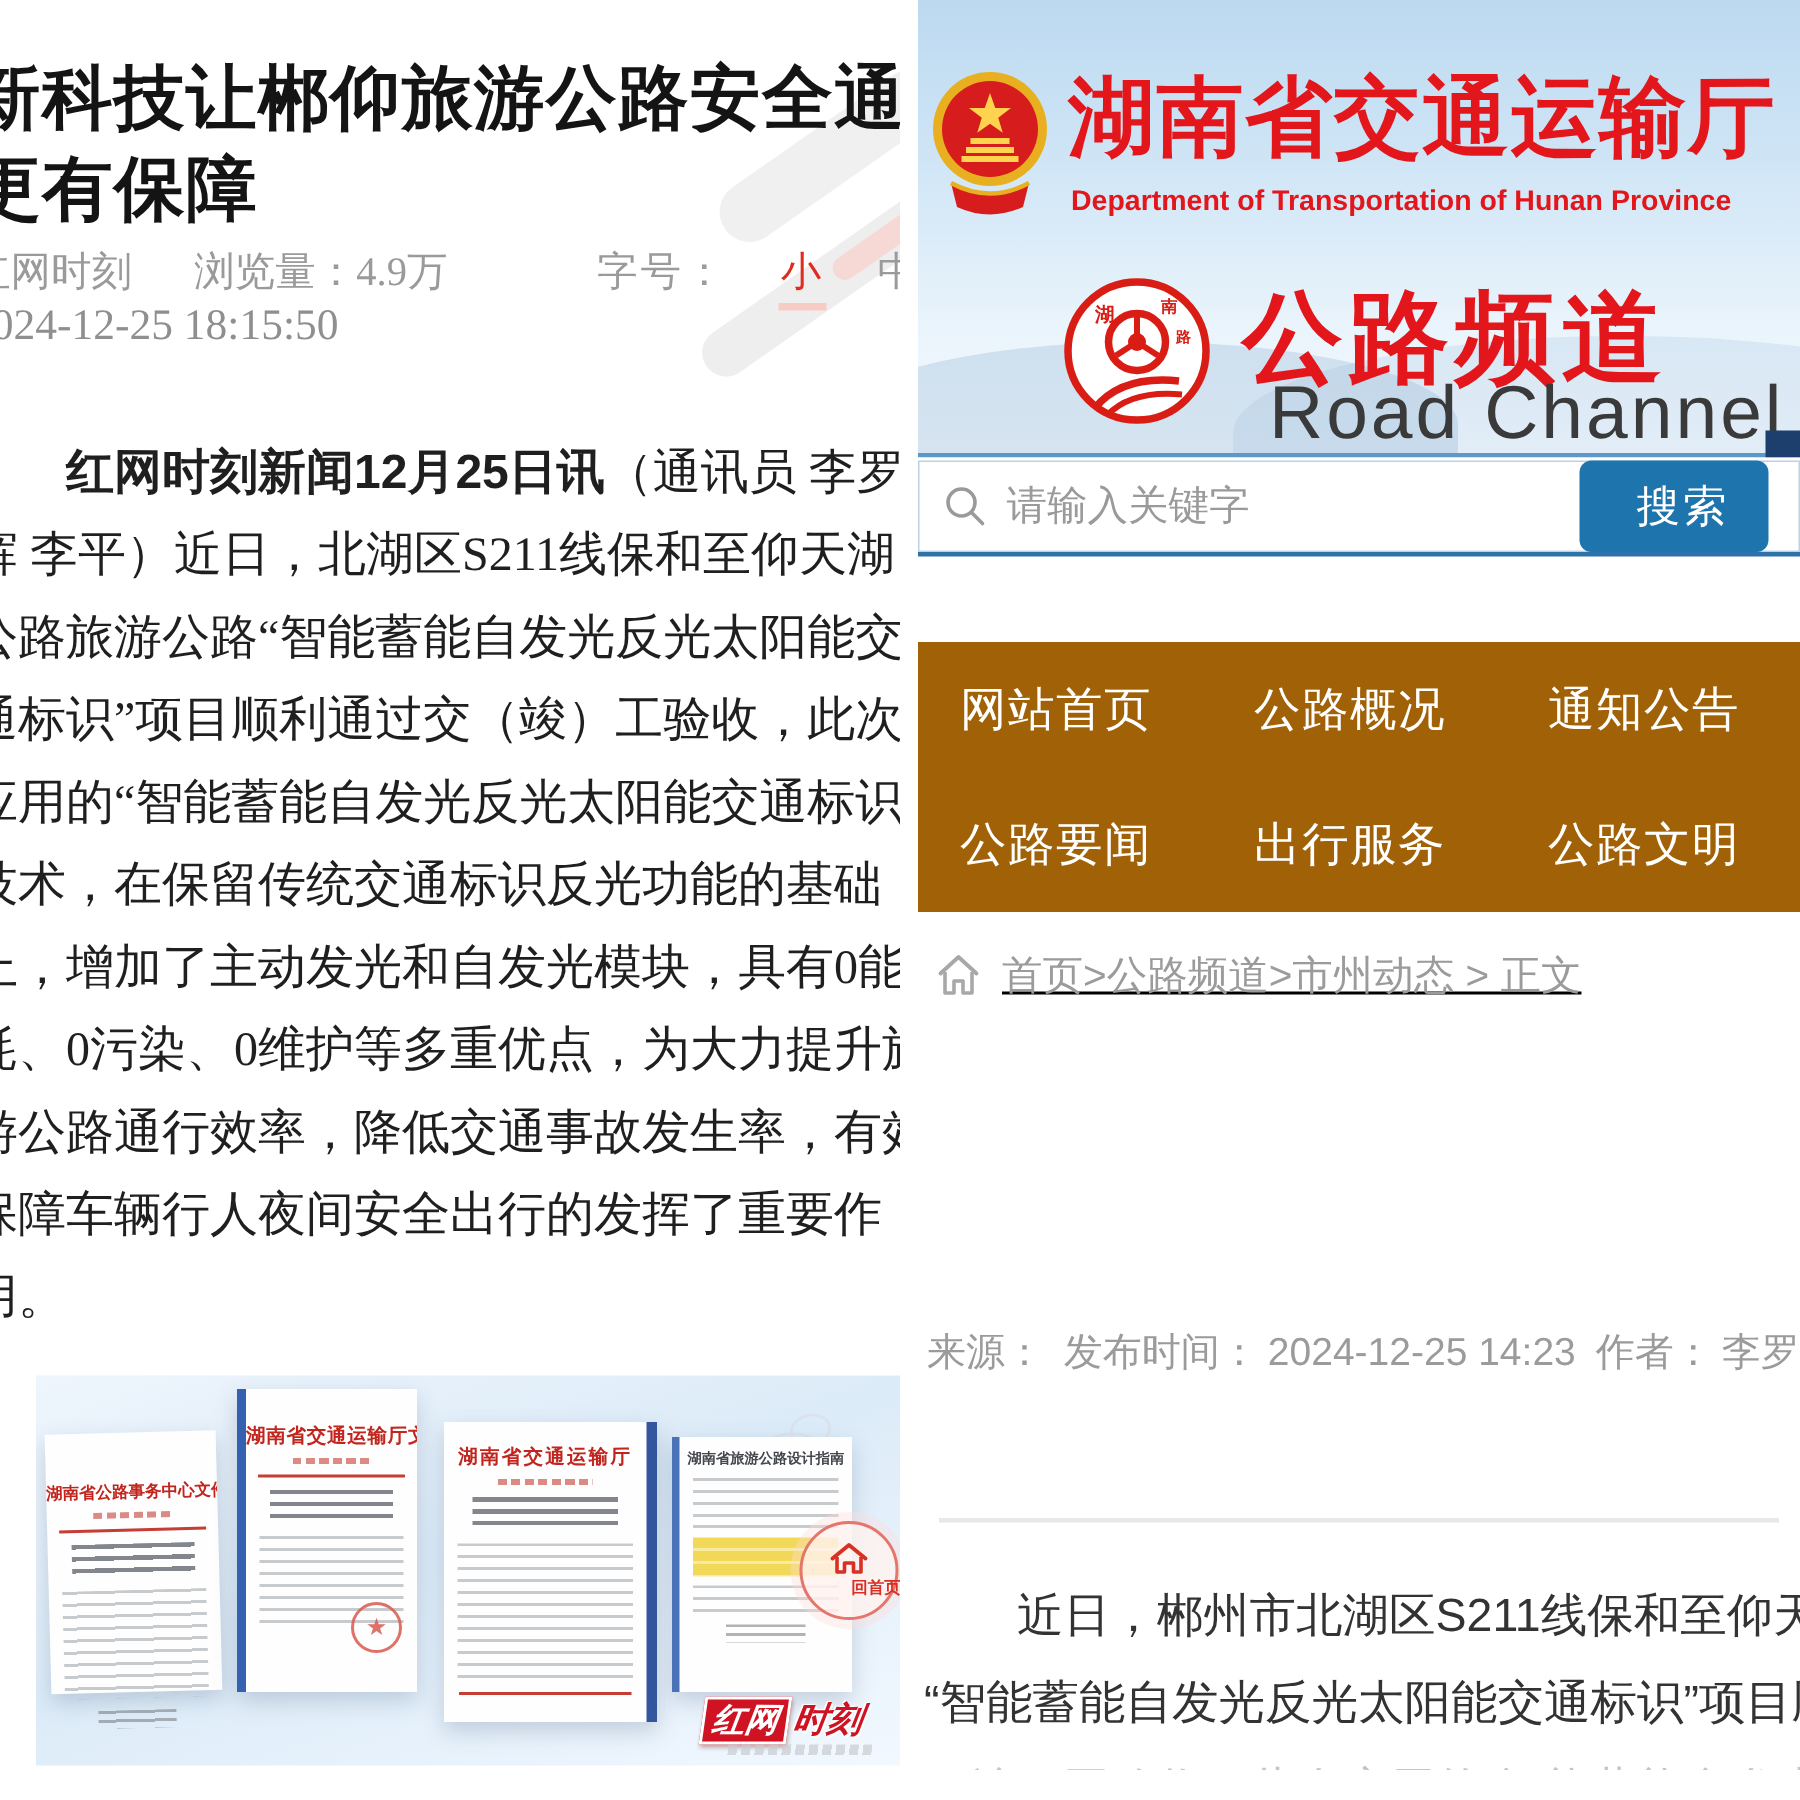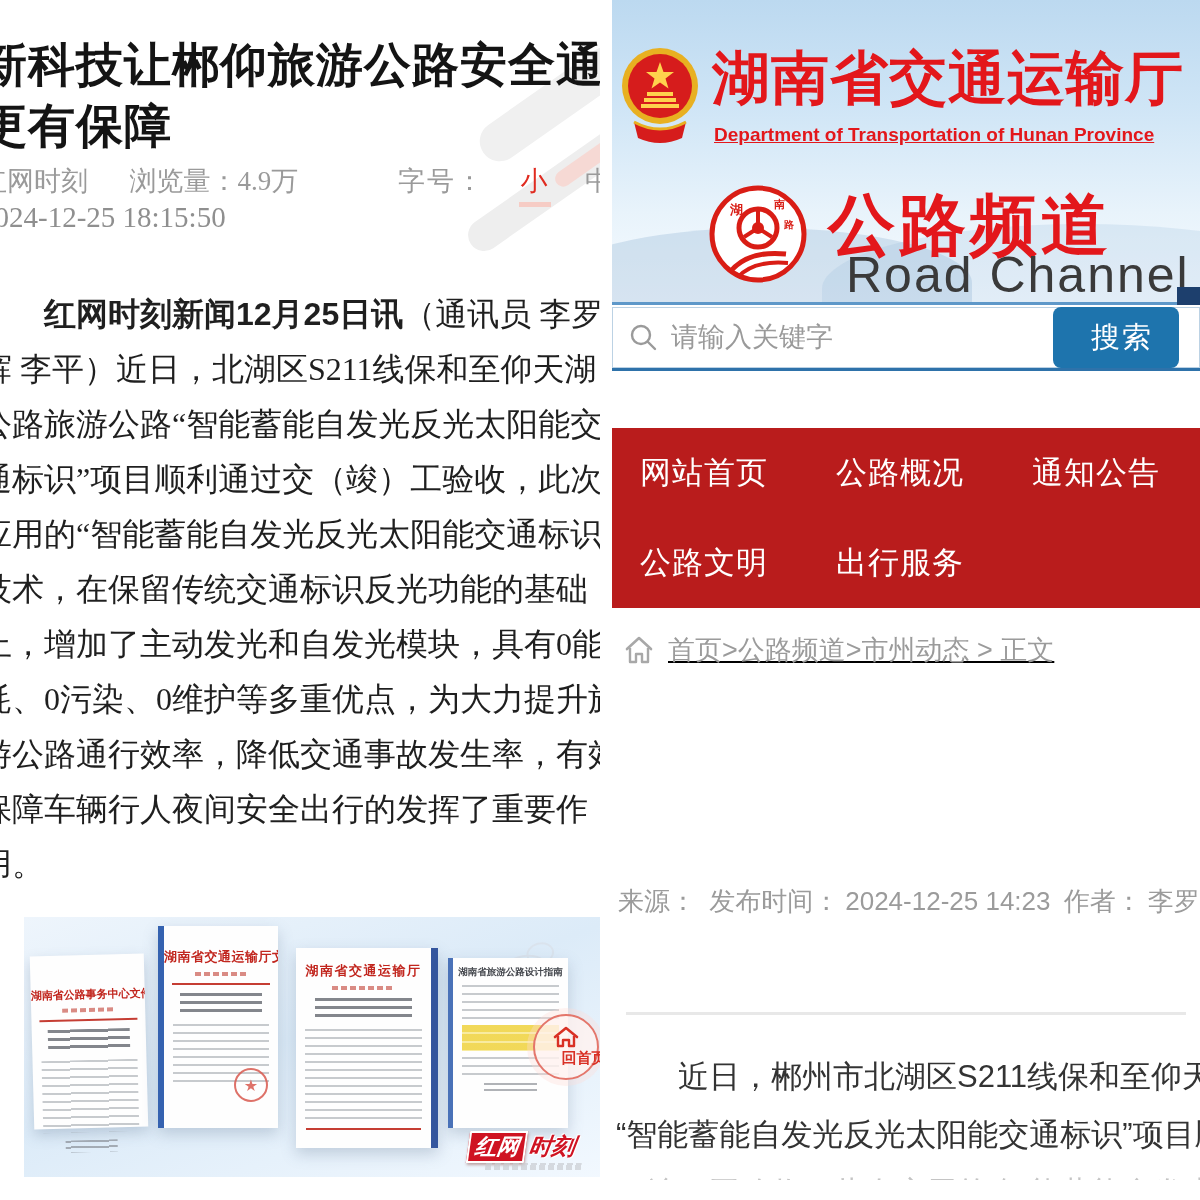--- a/index.html
+++ b/index.html
@@ -65,21 +65,21 @@
   .doc-hl { margin:4px 9px 0; height:26px;
             background:repeating-linear-gradient(#efd23c 0 7px,#f7e88f 7px 9px); opacity:.85; }
   .doc-foot { width:46%; margin:8px auto 0; height:12px;
               background:repeating-linear-gradient(#7c8087 0 2px,transparent 2px 6px); opacity:.6; }
   .doc3 .doc-bottom-hr { position:absolute; left:10px; right:10px; bottom:18px; height:2px; background:#c53d33; }
 
   .back-home { position:absolute; left:509px; top:97px; width:66px; height:66px; border-radius:50%;
                background:rgba(255,241,239,.82); border:2px solid #e4766b;
                display:flex; flex-direction:column; align-items:center; justify-content:center;
                box-shadow:0 0 0 6px rgba(255,220,215,.35); }
-  .back-home-label { color:#d93025; font-size:15px; font-weight:bold; margin-top:1px; white-space:nowrap;margin-left:36px; }
+  .back-home-label { color:#d93025; font-size:11px; font-weight:bold; margin-top:1px; white-space:nowrap;margin-left:36px; }
 
   .rednet-logo { position:absolute; left:444px; top:214px; width:130px; height:32px; white-space:nowrap;
                  transform:skewX(-8deg); }
   .rl-box { display:inline-block; background:#cf1322; color:#fff; font-weight:bold; font-style:italic;
             font-size:22px; line-height:28px; padding:0 5px; border:2px solid #fff; box-shadow:1px 2px 3px rgba(120,40,30,.4); }
   .rl-out { display:inline-block; margin-left:3px; color:#cf1322; font-weight:bold; font-style:italic; font-size:23px;
             text-shadow:0 0 2px #fff, 1px 1px 0 #fff, -1px -1px 0 #fff; }
   .rl-slogan { position:absolute; left:20px; top:32px; width:96px; height:7px;
                background:repeating-linear-gradient(90deg,#c9ccd1 0 6px,transparent 6px 9px); opacity:.7; }
 
@@ -90,40 +90,40 @@
   .right-pane { position:relative; width:588px; height:1200px; background:#fff; overflow:hidden; }
 
   .banner { position:absolute; left:0; top:0; width:588px; height:305px; overflow:hidden;
             background:linear-gradient(180deg,#bcd9f0 0%,#cfe5f6 35%,#e8f3fb 70%,#f7fbff 100%);
             border-bottom:3px solid #5e98c9; }
   .mtn { position:absolute; border-radius:50% 50% 0 0; }
   .mtn1 { left:-60px; bottom:-36px; width:420px; height:110px; background:rgba(140,175,210,.30); }
   .mtn2 { left:210px; bottom:-52px; width:520px; height:130px; background:rgba(150,185,220,.22); }
   .banner-title { position:absolute; left:100px; top:40px; font-size:58px; font-weight:bold; color:#e3171b;
                   letter-spacing:1px; white-space:nowrap; }
-  .banner-en { position:absolute; left:102px; top:124px; font-size:19px; font-weight:bold; color:#e3171b; white-space:nowrap;text-decoration:underline; }
+  .banner-en { position:absolute; left:102px; top:124px; font-size:19px; font-weight:bold; color:#e3171b; white-space:nowrap; }
   .emblem { position:absolute; left:8px; top:26px; }
   .chan-logo { position:absolute; left:96px; top:184px; width:100px; height:100px; }
   .chan-title { position:absolute; left:216px; top:180px; font-size:67px; font-weight:bold; color:#e3171b;
                 letter-spacing:4px; white-space:nowrap; }
   .chan-en { position:absolute; left:234px; top:246px; font-size:50px; color:#3a3a3a; letter-spacing:2px; white-space:nowrap; }
   .navy-sq { position:absolute; right:0; top:287px; width:23px; height:18px; background:#1d3f6d; }
 
   .search-row { position:absolute; left:0; top:305px; width:588px; height:66px; background:#fff;
                 border-bottom:3px solid #2e72aa; }
   .search-input { position:absolute; left:0; top:2px; width:588px; height:61px; border:1px solid #bcd2e4;
                   padding-left:58px; font-size:27px; color:#444; background:#fff; outline:none;
                   font-family:"Liberation Sans", sans-serif; }
   .search-input::placeholder { color:#9a9a9a; }
   .search-icon { position:absolute; left:16px; top:17px; width:30px; height:30px; pointer-events:none; }
   .search-btn { position:absolute; left:441px; top:2px; width:126px; height:61px; background:#1e74ad;
                 color:#fff; font-size:29px; border:none; border-radius:8px; cursor:pointer;
                 font-family:"Liberation Sans", sans-serif; letter-spacing:2px;padding-left:12px; }
 
-  .nav-grid { position:absolute; left:0; top:428px; width:588px; height:180px; background:#b91c1c;
+  .nav-grid { position:absolute; left:0; top:428px; width:588px; height:180px; background:#a16207;
               display:grid; grid-template-columns:1fr 1fr 1fr; grid-template-rows:1fr 1fr; }
   .nav-item { display:flex; align-items:center; padding-left:28px; color:#fff; font-size:31px;
               letter-spacing:1px; white-space:nowrap; cursor:pointer; }
 
   .breadcrumb { position:absolute; left:12px; top:630px; height:40px; display:flex; align-items:center;text-decoration:underline; }
   .bc-home { width:30px; height:30px; margin-right:14px; }
   .bc-text { font-size:27px; color:#9b9b9b; white-space:nowrap; }
 
   .r-title { position:absolute; left:0; top:724px; width:588px; text-align:center; font-size:44px;
              line-height:56px; font-weight:bold; color:#3a3a3a; letter-spacing:1px; }
@@ -282,22 +282,23 @@
         <circle cx="13" cy="13" r="9" fill="none" stroke="#9a9a9a" stroke-width="2.4"></circle>
         <line x1="20" y1="20" x2="27" y2="27" stroke="#9a9a9a" stroke-width="2.4" stroke-linecap="round"></line>
       </svg>
       <button class="search-btn">搜索</button>
     </div>
 
     <div class="nav-grid">
       <div class="nav-item">网站首页</div>
       <div class="nav-item">公路概况</div>
       <div class="nav-item">通知公告</div>
+      <div class="nav-item">公路要闻</div>
+      <div class="nav-item">出行服务</div>
       <div class="nav-item">公路文明</div>
-      <div class="nav-item">出行服务</div>
     </div>
 
     <div class="breadcrumb">
       <svg class="bc-home" viewBox="0 0 30 30">
         <path d="M3 14 L15 3 L27 14" fill="none" stroke="#a8a8a8" stroke-width="2.6" stroke-linecap="round" stroke-linejoin="round"></path>
         <path d="M6 13 V27 H12 V19 H18 V27 H24 V13" fill="none" stroke="#a8a8a8" stroke-width="2.4" stroke-linejoin="round"></path>
       </svg>
       <span class="bc-text">首页&gt;公路频道&gt;市州动态 &gt; 正文</span>
     </div>
 

